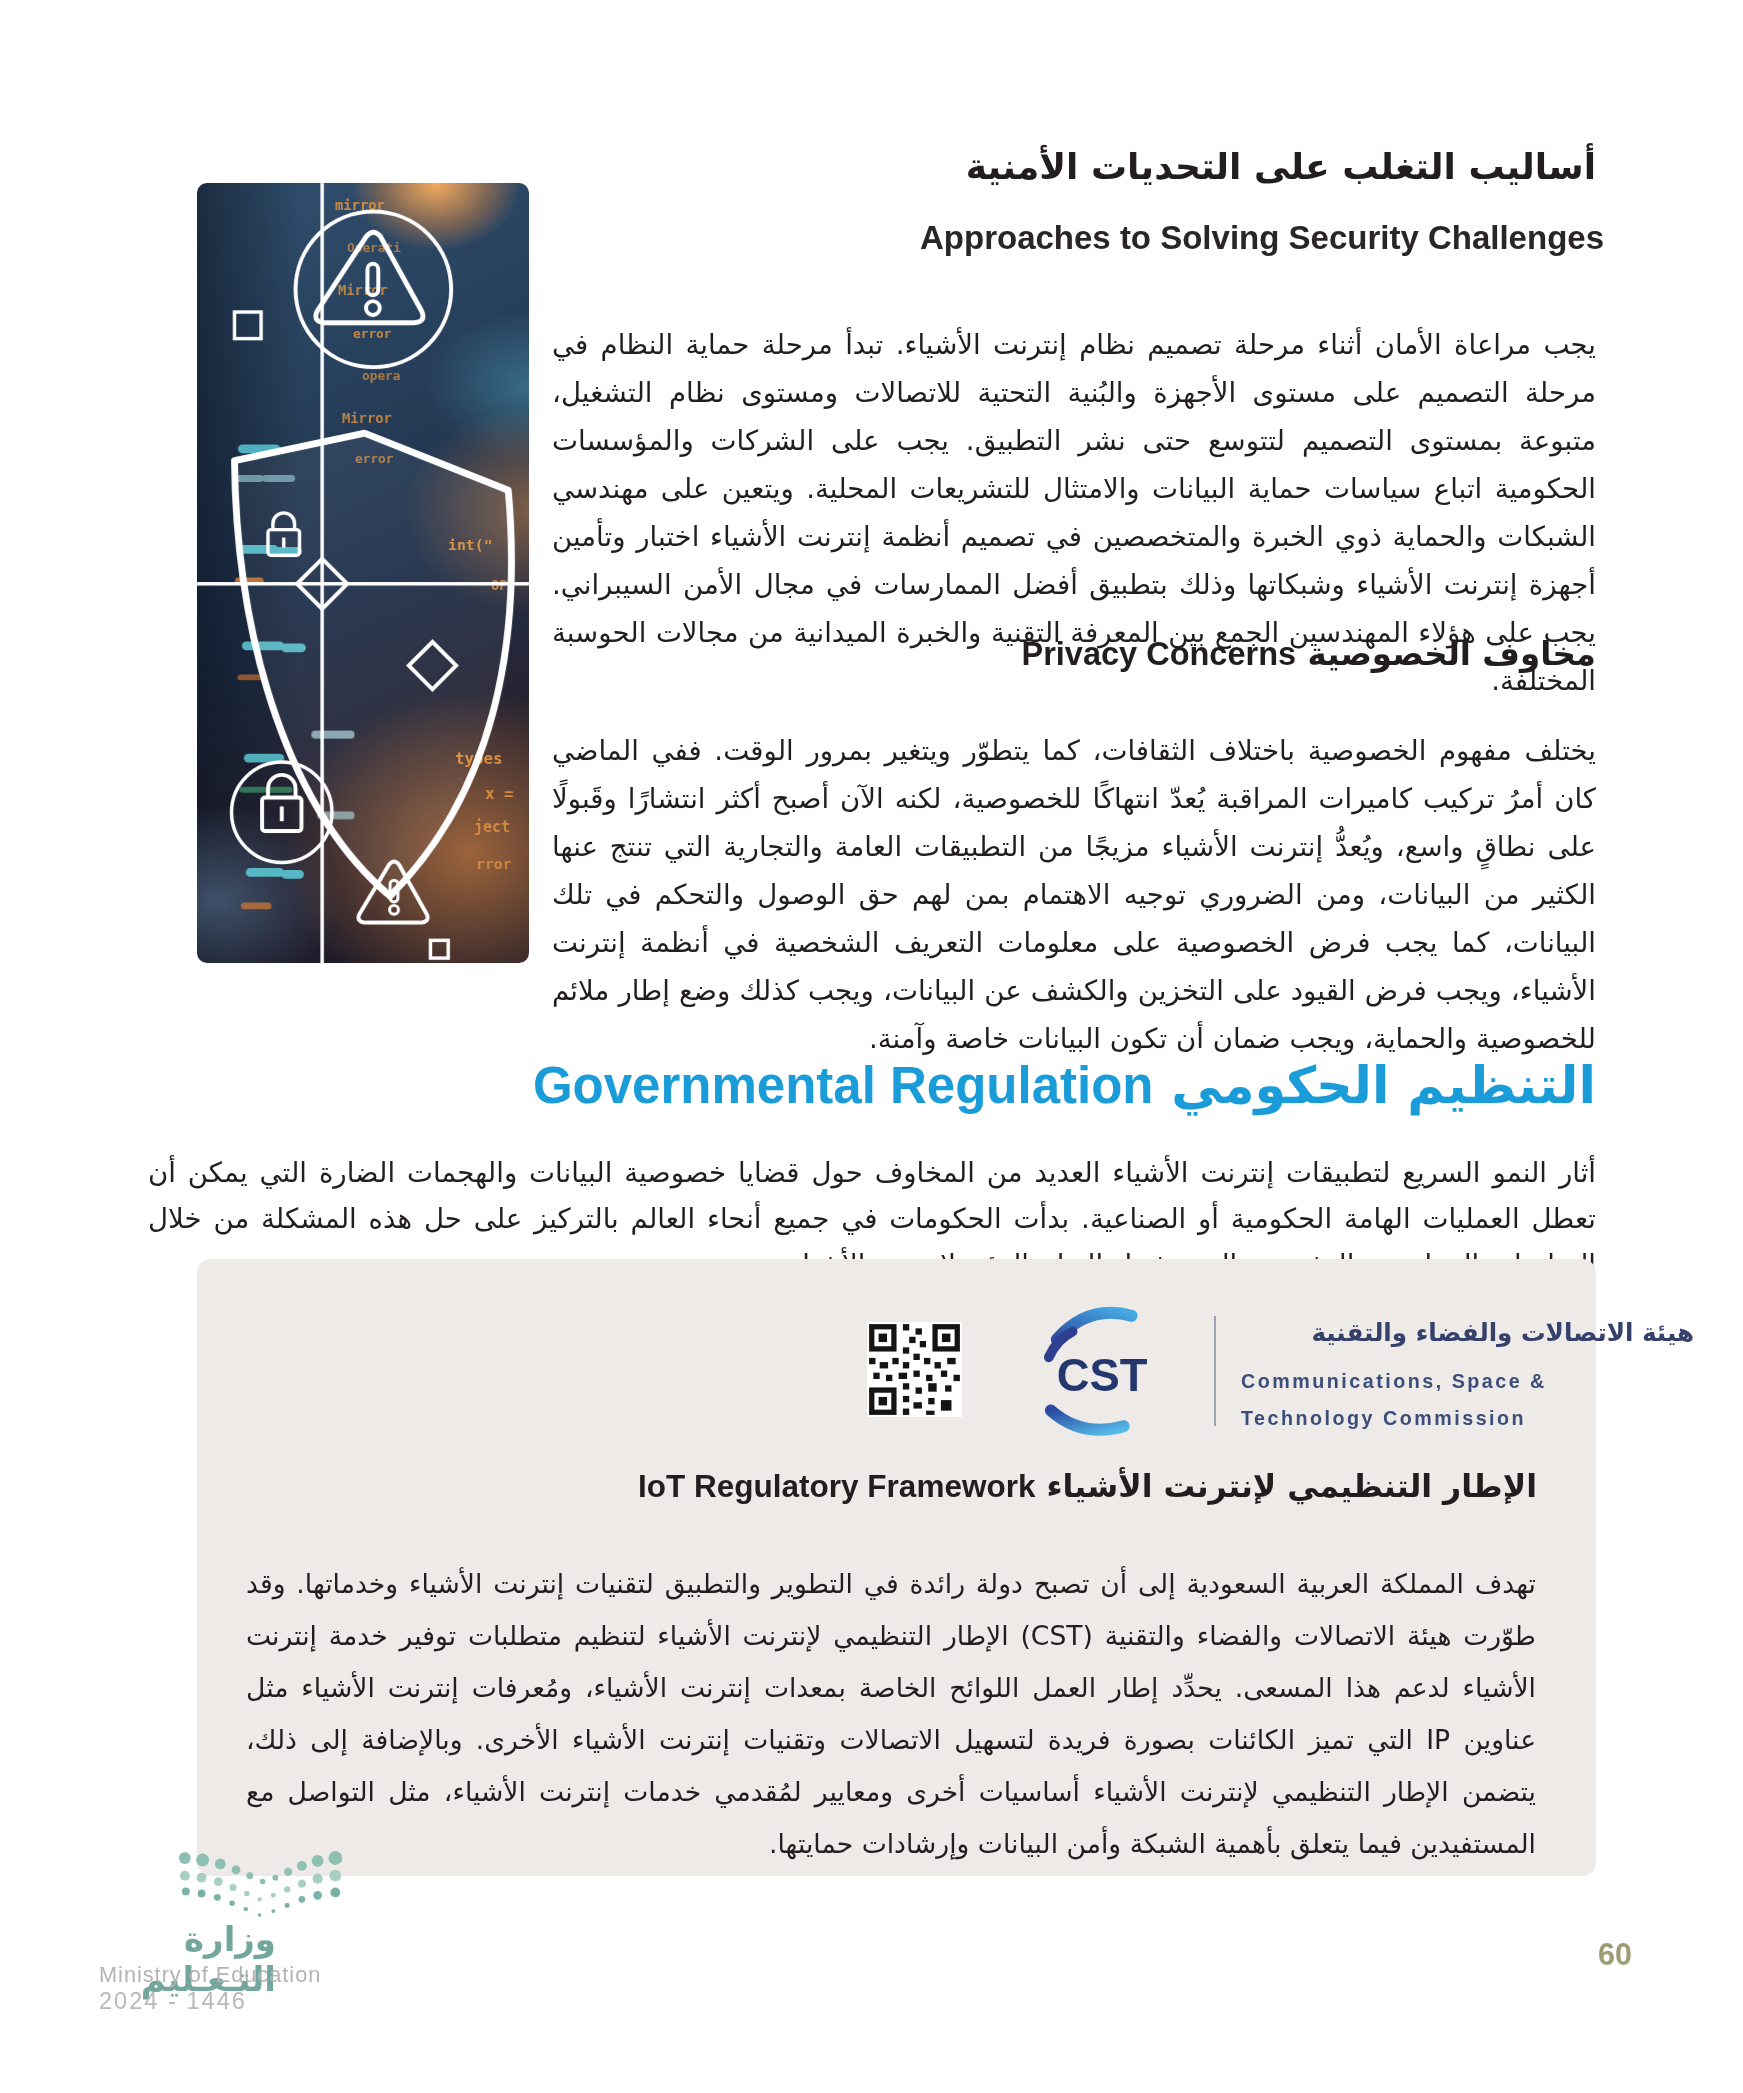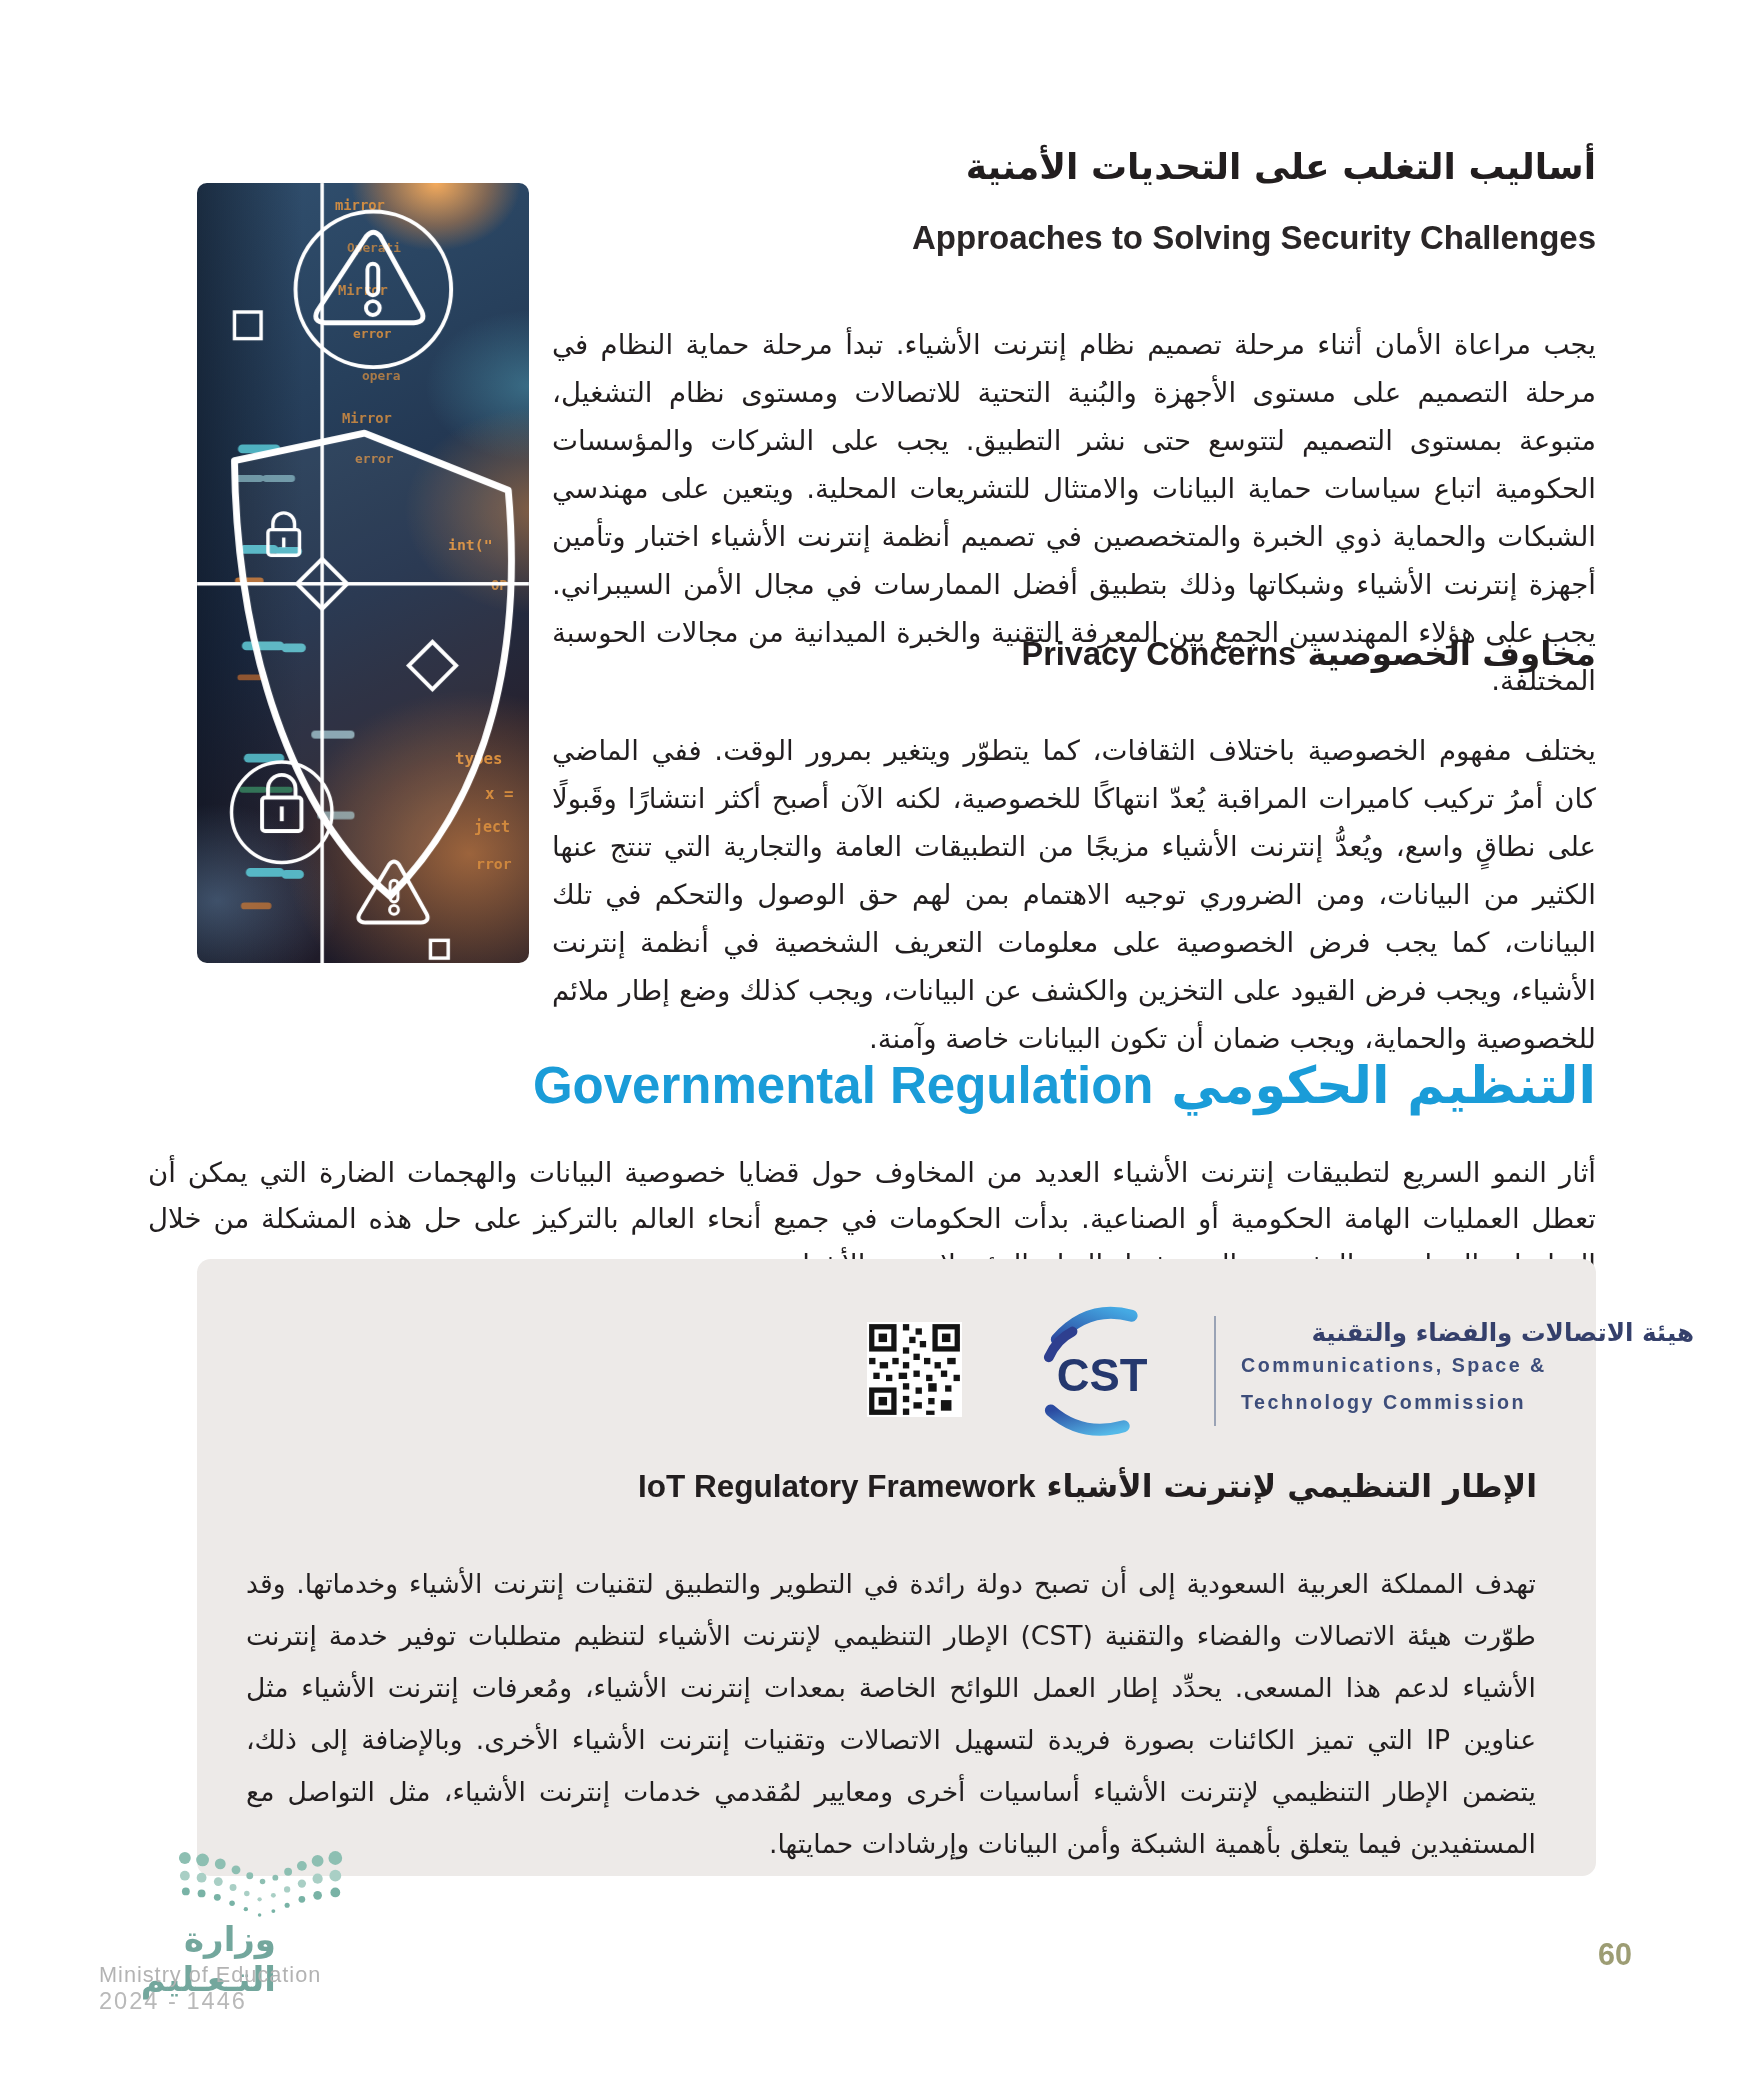--- a/index.html
+++ b/index.html
@@ -125,21 +125,21 @@
         <path d="M195 692 q5 -6 10 0 l28 50 q4 8 -6 9 l-56 0 q-10 -1 -6 -9 z" stroke-width="4" stroke-linejoin="round"></path>
         <rect x="196" y="708" width="8" height="22" rx="4" stroke-width="3"></rect>
         <circle cx="200" cy="738" r="4.5" stroke-width="3"></circle>
       </g>
 
       <rect x="237" y="769" width="18" height="18" fill="none" stroke="#ffffff" stroke-width="3.5"></rect>
     </svg>
   </div>
 
   <div class="abs h-ar" style="right:148px;top:146px;">أساليب التغلب على التحديات الأمنية</div>
-  <div class="abs h-en" style="right:148px;top:219px;">Approaches to Solving Security Challenges</div>
+  <div class="abs h-en" style="right:140px;top:219px;">Approaches to Solving Security Challenges</div>
   <div class="abs para" style="left:552px;top:286px;width:1044px;">يجب مراعاة الأمان أثناء مرحلة تصميم نظام إنترنت الأشياء. تبدأ مرحلة حماية النظام في مرحلة التصميم على مستوى الأجهزة والبُنية التحتية للاتصالات ومستوى نظام التشغيل، متبوعة بمستوى التصميم لتتوسع حتى نشر التطبيق. يجب على الشركات والمؤسسات الحكومية اتباع سياسات حماية البيانات والامتثال للتشريعات المحلية. ويتعين على مهندسي الشبكات والحماية ذوي الخبرة والمتخصصين في تصميم أنظمة إنترنت الأشياء اختبار وتأمين أجهزة إنترنت الأشياء وشبكاتها وذلك بتطبيق أفضل الممارسات في مجال الأمن السيبراني. يجب على هؤلاء المهندسين الجمع بين المعرفة التقنية والخبرة الميدانية من مجالات الحوسبة المختلفة.</div>
 
   <div class="abs h-mix" style="right:148px;top:635px;">
     <span>مخاوف الخصوصية</span>
     <span class="lat">Privacy Concerns</span>
   </div>
   <div class="abs para" style="left:552px;top:692px;width:1044px;">يختلف مفهوم الخصوصية باختلاف الثقافات، كما يتطوّر ويتغير بمرور الوقت. ففي الماضي كان أمرُ تركيب كاميرات المراقبة يُعدّ انتهاكًا للخصوصية، لكنه الآن أصبح أكثر انتشارًا وقَبولًا على نطاقٍ واسع، ويُعدُّ إنترنت الأشياء مزيجًا من التطبيقات العامة والتجارية التي تنتج عنها الكثير من البيانات، ومن الضروري توجيه الاهتمام بمن لهم حق الوصول والتحكم في تلك البيانات، كما يجب فرض الخصوصية على معلومات التعريف الشخصية في أنظمة إنترنت الأشياء، ويجب فرض القيود على التخزين والكشف عن البيانات، ويجب كذلك وضع إطار ملائم للخصوصية والحماية، ويجب ضمان أن تكون البيانات خاصة وآمنة.</div>
 
   <div class="abs h-blue" style="right:148px;top:1056px;">
     <span>التنظيم الحكومي</span>
@@ -212,21 +212,21 @@
       <path d="M28 40 Q60 4 104 16" fill="none" stroke="url(#arcTop)" stroke-width="12" stroke-linecap="round"></path>
       <path d="M20 58 Q28 40 44 32" fill="none" stroke="#2e3f8f" stroke-width="10" stroke-linecap="round"></path>
       <path d="M22 112 Q54 140 96 128" fill="none" stroke="url(#arcBot)" stroke-width="12" stroke-linecap="round"></path>
       <text x="28" y="92" font-family="Liberation Sans, DejaVu Sans, sans-serif" font-weight="bold" font-size="46" fill="#25386e">CST</text>
     </svg>
 
     <div class="abs" style="left:1017px;top:57px;width:2px;height:110px;background:#9aa3b5;"></div>
 
     <div class="abs cst-names" style="left:1044px;top:59px;width:453px;">
       <div class="cst-name-ar">هيئة الاتصالات والفضاء والتقنية</div>
-      <div class="cst-name-en" style="margin-top:7px;">Communications, Space &amp;</div>
+      <div class="cst-name-en" style="margin-top:23px;">Communications, Space &amp;</div>
       <div class="cst-name-en" style="margin-top:14px;">Technology Commission</div>
     </div>
 
     <div class="abs h-mix" style="right:59px;top:209px;font-size:31.5px;">
       <span>الإطار التنظيمي لإنترنت الأشياء</span>
       <span class="lat">IoT Regulatory Framework</span>
     </div>
 
     <div class="abs para" style="left:49px;top:264px;width:1290px;font-size:26.6px;line-height:52px;">تهدف المملكة العربية السعودية إلى أن تصبح دولة رائدة في التطوير والتطبيق لتقنيات إنترنت الأشياء وخدماتها. وقد طوّرت هيئة الاتصالات والفضاء والتقنية (CST) الإطار التنظيمي لإنترنت الأشياء لتنظيم متطلبات توفير خدمة إنترنت الأشياء لدعم هذا المسعى. يحدِّد إطار العمل اللوائح الخاصة بمعدات إنترنت الأشياء، ومُعرفات إنترنت الأشياء مثل عناوين IP التي تميز الكائنات بصورة فريدة لتسهيل الاتصالات وتقنيات إنترنت الأشياء الأخرى. وبالإضافة إلى ذلك، يتضمن الإطار التنظيمي لإنترنت الأشياء أساسيات أخرى ومعايير لمُقدمي خدمات إنترنت الأشياء، مثل التواصل مع المستفيدين فيما يتعلق بأهمية الشبكة وأمن البيانات وإرشادات حمايتها.</div>
   </div>

